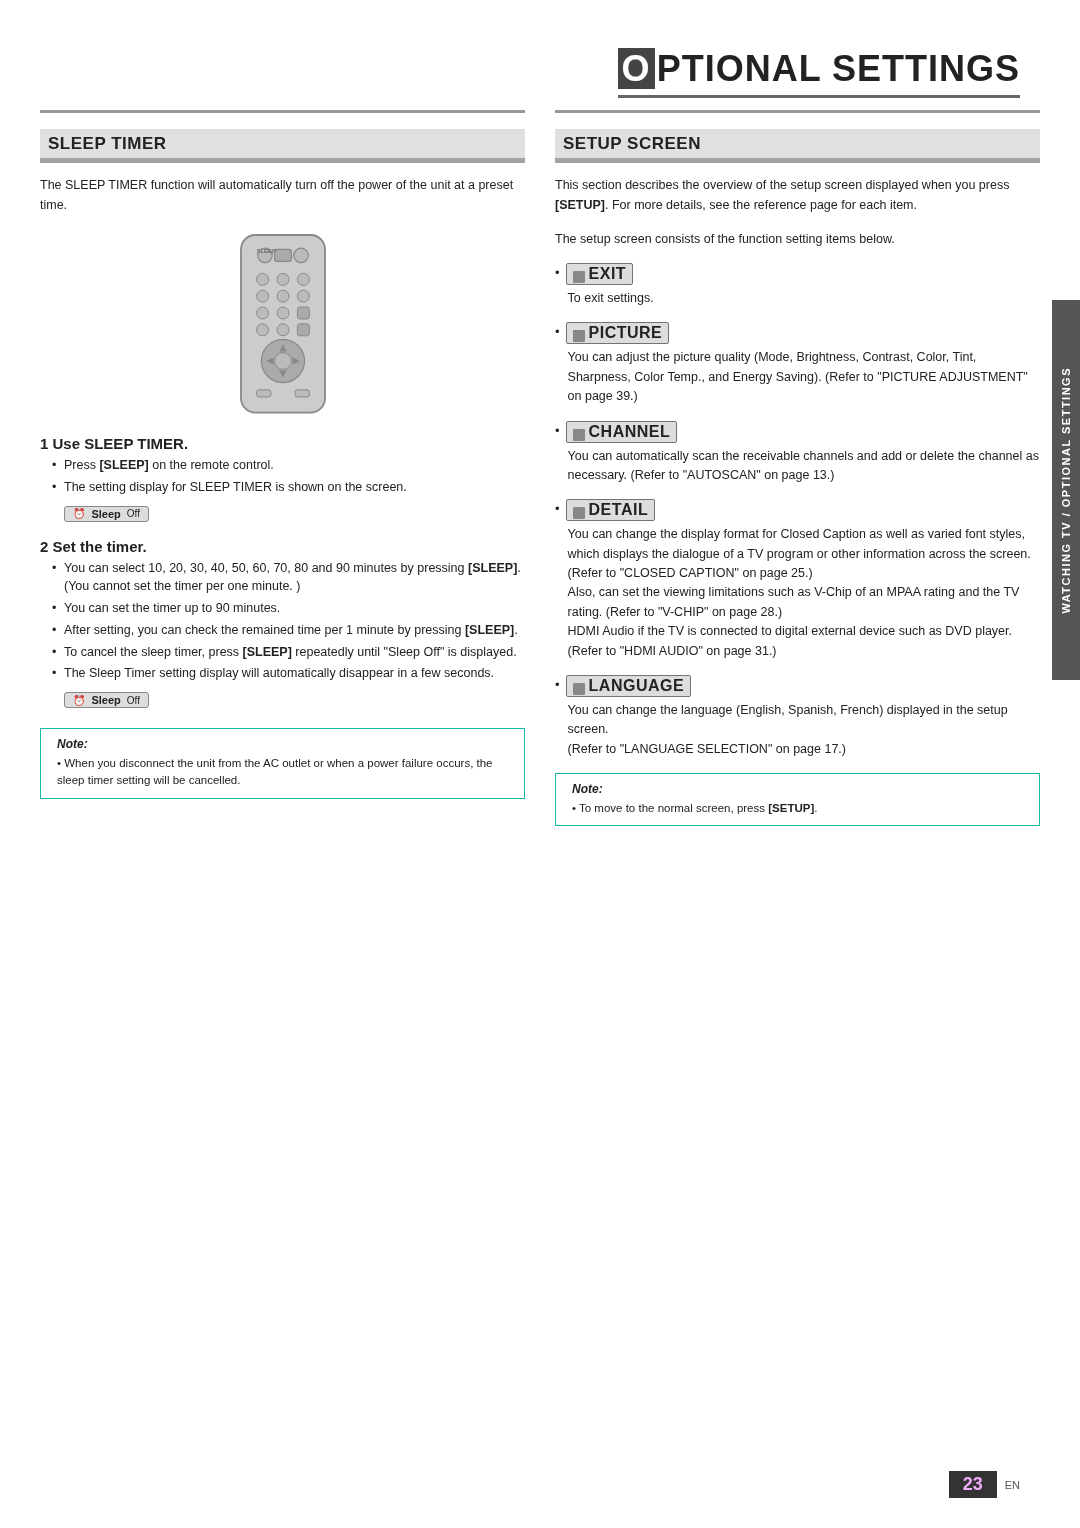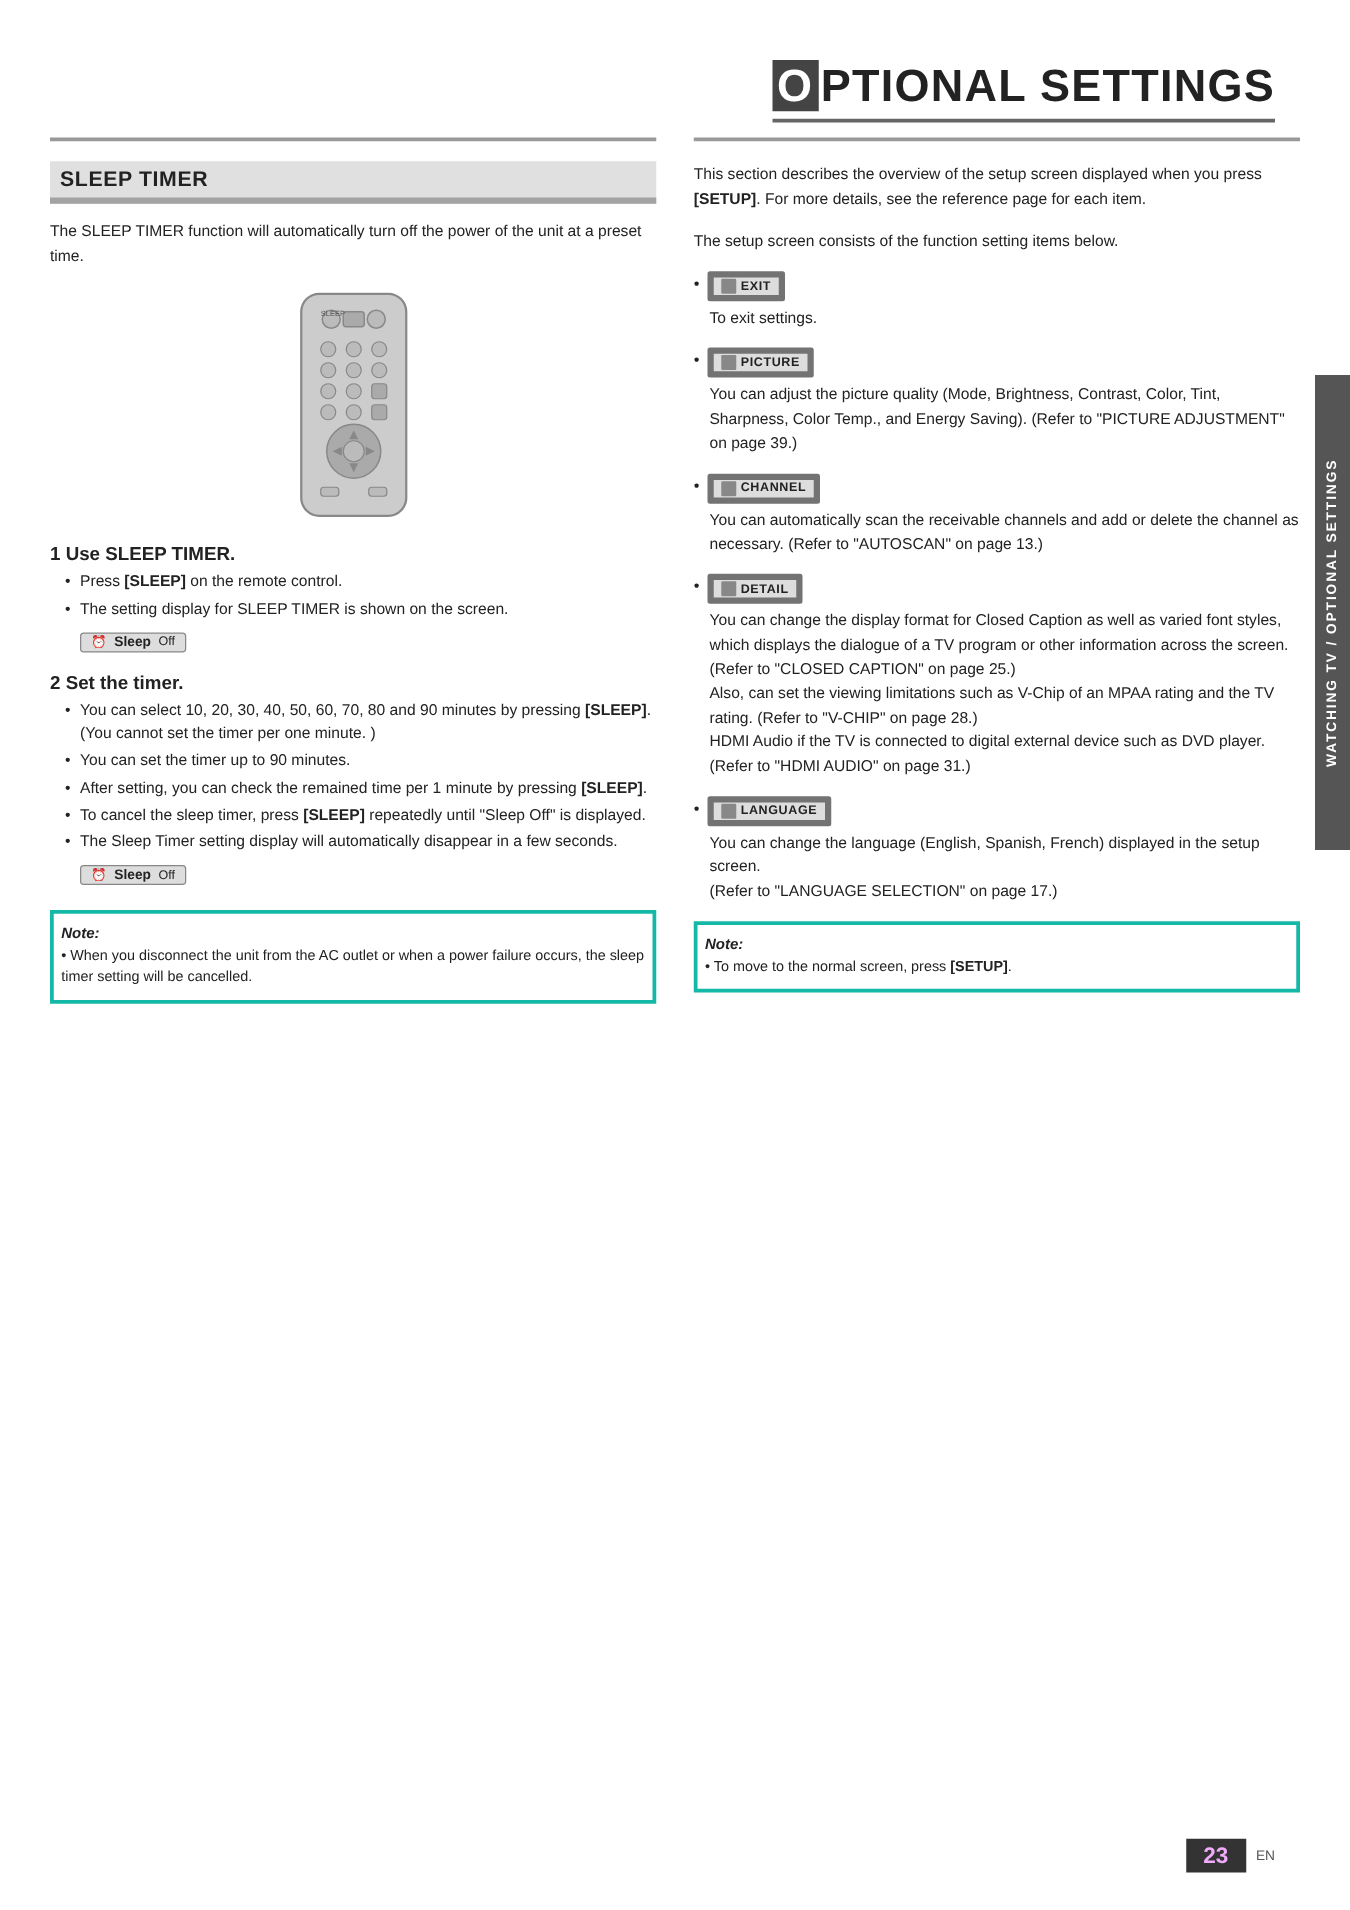--- a/index.html
+++ b/index.html
@@ -117,22 +117,22 @@
     .sleep-badge .sleep-icon {
       font-size: 10px;
     }
     .sleep-badge .sleep-off {
       font-size: 10px;
       font-weight: normal;
     }
 
     
     .note-box {
-      border: 3px solid #14b8a6;
-      padding: 8px 6px;
+      border: 1px solid #14b8a6;
+      padding: 8px 16px;
       margin-top: 14px;
       font-size: 11.5px;
     }
     .note-box .note-label {
       font-weight: 900;
       font-style: italic;
       margin-bottom: 4px;
       font-size: 12px;
     }
     .note-box p {
@@ -158,26 +158,26 @@
     .setup-items > li .bullet-dot {
       margin-right: 6px;
       margin-top: 2px;
       flex-shrink: 0;
     }
     .setup-item-content {
       flex: 1;
     }
     .menu-badge {
       display: inline-flex;
-      align-items: center;
-      border: 5px solid #737373;
+      align-items: flex-end;
+      border: 1px solid #737373;
       background: #ddd;
       border-radius: 2px;
       padding: 1px 6px;
-      font-size: 10px;
+      font-size: 16px;
       font-weight: bold;
       letter-spacing: 0.5px;
       text-transform: uppercase;
       margin-bottom: 4px;
       gap: 4px;
     }
     .menu-badge .badge-icon {
       width: 12px;
       height: 12px;
       background: #888;
@@ -355,20 +355,21 @@
     </div>
 
     <div class="note-box">
       <div class="note-label">Note:</div>
       <p>• <span>When you disconnect the unit from the AC outlet or when a power failure occurs, the sleep timer setting will be cancelled.</span></p>
     </div>
   </div>
 
   <div class="right-col">
     <hr class="right-top-rule">
+    <div class="section-heading">Setup Screen</div>
 
     <p class="setup-intro">This section describes the overview of the setup screen displayed when you press <strong>[SETUP]</strong>. For more details, see the reference page for each item.</p>
     <p class="setup-intro">The setup screen consists of the function setting items below.</p>
 
     <ul class="setup-items">
 
       <li>
         <span class="bullet-dot">•</span>
         <div class="setup-item-content">
           <div class="menu-badge">

